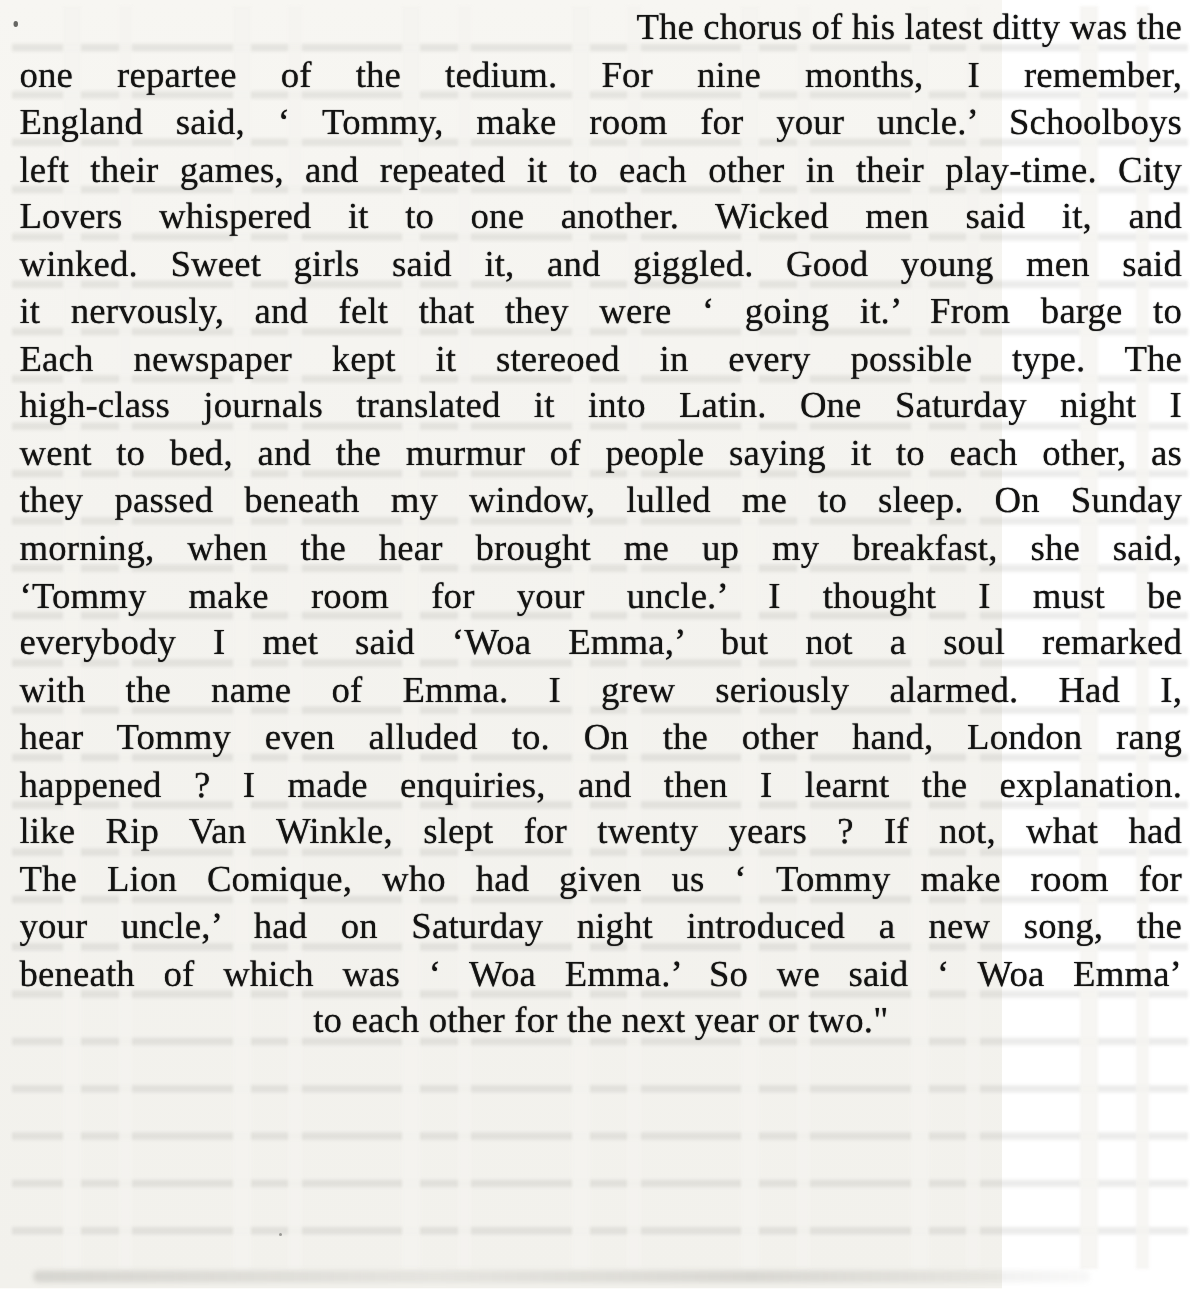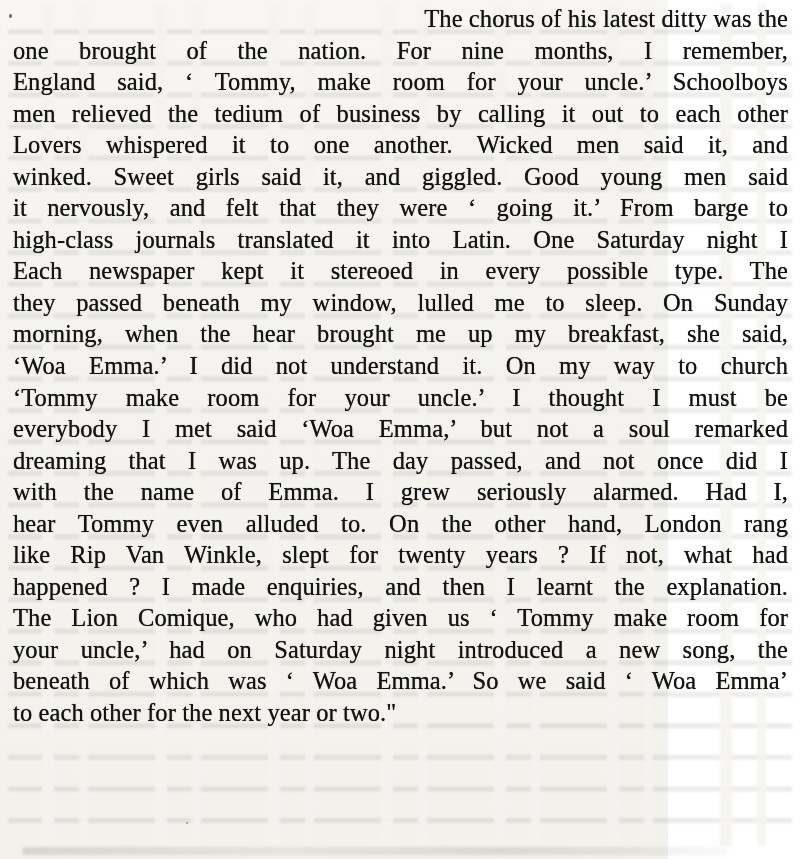--- a/index.html
+++ b/index.html
@@ -48,21 +48,21 @@
     font-size: 24.5px;
     line-height: 31.55px;
     height: 31.55px;
     color: #131312;
     letter-spacing: 0.1px;
     text-shadow: 0 0 0.7px rgba(18,18,16,0.85);
     white-space: normal;
   }
   .just  { text-align: justify; text-align-last: justify; }
   .first { text-align: right; }
-  .last  { text-align: left; }
+  .last  { text-align: center; }
   
   .smudge {
     position: absolute;
     left: 22px;
     top: 847px;
     width: 705px;
     height: 8px;
     background: linear-gradient(90deg,
       rgba(118,116,110,0.22) 0%,
       rgba(118,116,110,0.10) 38%,
@@ -83,38 +83,37 @@
 </style>
 </head>
 <body>
 
 <div class="page">
 
   <div class="ghost"></div>
 
   <div class="text-block">
     <div class="line first">The chorus of his latest ditty was the</div>
-    <div class="line just">one brought of the nation.  For nine months, I remember,</div>
+    <div class="line just">one repartee of the tedium.  For nine months, I remember,</div>
     <div class="line just">England said, ‘ Tommy, make room for your uncle.’  Schoolboys</div>
-    <div class="line just">men relieved the tedium of business by calling it out to each other</div>
+    <div class="line just">left their games, and repeated it to each other in their play-time. City</div>
     <div class="line just">Lovers whispered it to one another.  Wicked men said it, and</div>
     <div class="line just">winked.  Sweet girls said it, and giggled.  Good young men said</div>
     <div class="line just">it nervously, and felt that they were ‘ going it.’  From barge to</div>
+    <div class="line just">Each newspaper kept it stereoed in every possible type.  The</div>
     <div class="line just">high-class journals translated it into Latin.  One Saturday night I</div>
-    <div class="line just">Each newspaper kept it stereoed in every possible type.  The</div>
+    <div class="line just">went to bed, and the murmur of people saying it to each other, as</div>
     <div class="line just">they passed beneath my window, lulled me to sleep.  On Sunday</div>
     <div class="line just">morning, when the hear brought me up my breakfast, she said,</div>
-    <div class="line just">‘Woa Emma.’  I did not understand it.  On my way to church</div>
     <div class="line just">‘Tommy make room for your uncle.’  I thought I must be</div>
     <div class="line just">everybody I met said ‘Woa Emma,’ but not a soul remarked</div>
-    <div class="line just">dreaming that I was up.  The day passed, and not once did I</div>
     <div class="line just">with the name of Emma.  I grew seriously alarmed.  Had I,</div>
     <div class="line just">hear Tommy even alluded to.  On the other hand, London rang</div>
+    <div class="line just">happened ?  I made enquiries, and then I learnt the explanation.</div>
     <div class="line just">like Rip Van Winkle, slept for twenty years ?  If not, what had</div>
-    <div class="line just">happened ?  I made enquiries, and then I learnt the explanation.</div>
     <div class="line just">The Lion Comique, who had given us ‘ Tommy make room for</div>
     <div class="line just">your uncle,’ had on Saturday night introduced a new song, the</div>
     <div class="line just">beneath of which was ‘ Woa Emma.’  So we said ‘ Woa Emma’</div>
     <div class="line last">to each other for the next year or two."</div>
   </div>
 
   <div class="smudge"></div>
   <div class="speck speck-a"></div>
   <div class="speck speck-b"></div>
 

